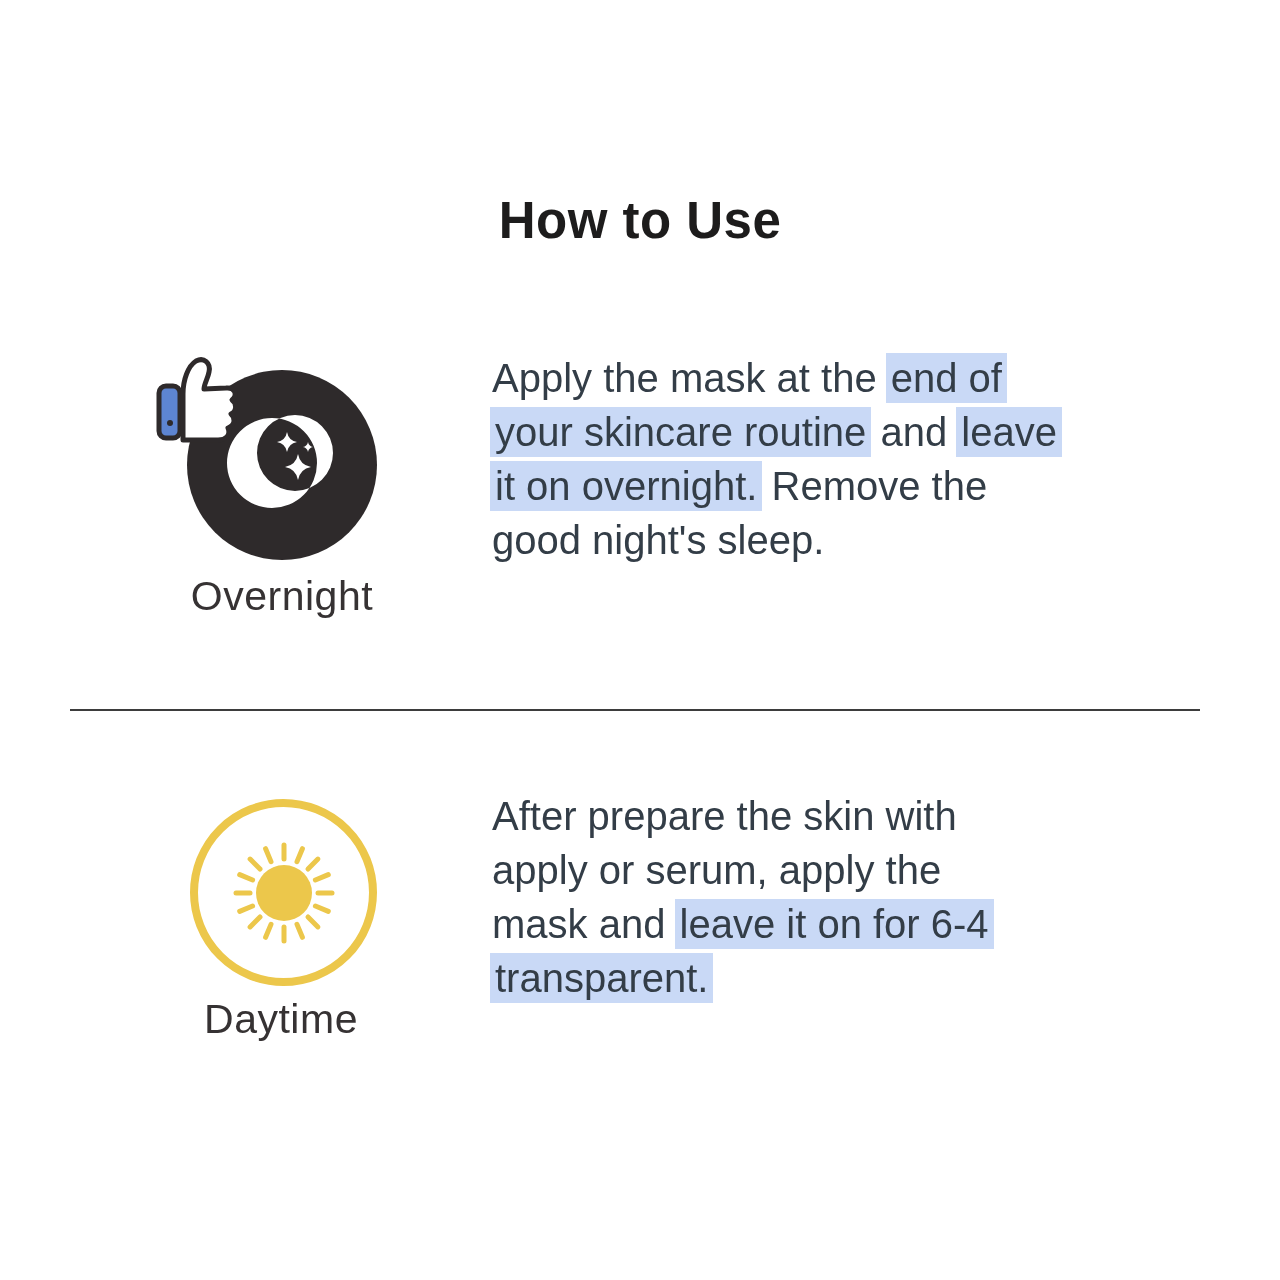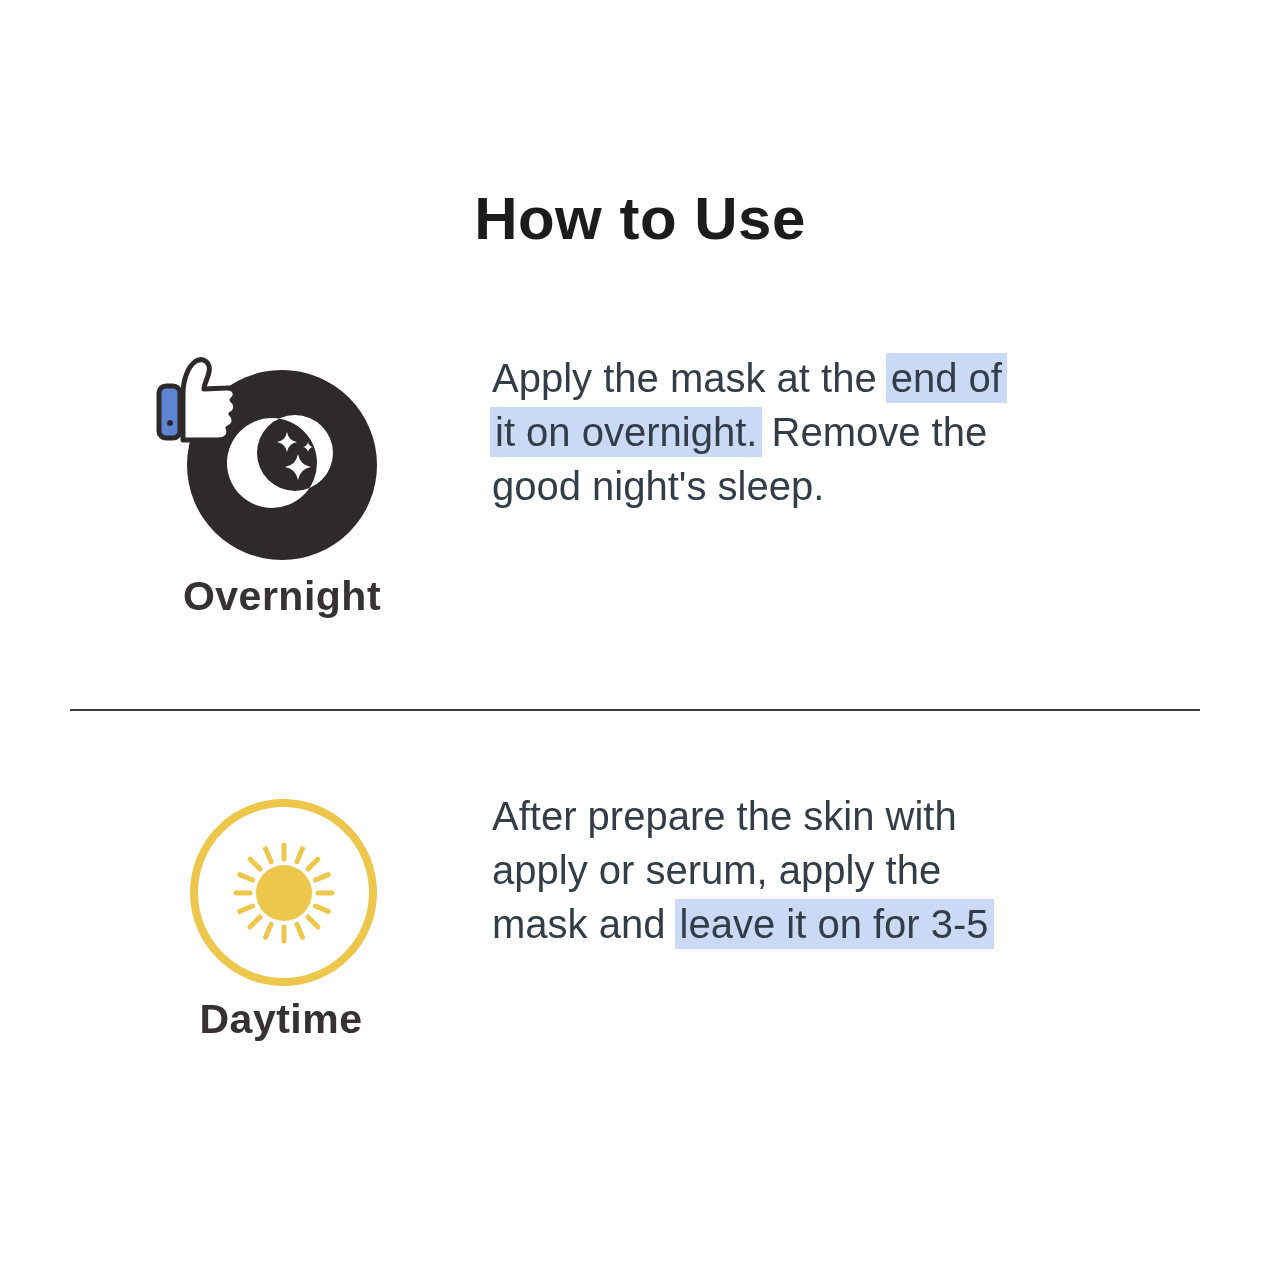--- a/index.html
+++ b/index.html
@@ -1,22 +1,22 @@
 <!DOCTYPE html>
 <html style="--title: #1d1c1c; --label: #363233; --body: #333d47; --hl: #c9d9f6; --dark: #2e2a2b; --blue: #5d85d2; --yellow: #ecc74b; --divider: #3d3d3d;"><head>
 <meta charset="utf-8">
 <style>
   html,body{margin:0;padding:0;background:#ffffff;}
   .canvas{position:relative;width:1280px;height:1280px;background:#fff;overflow:hidden;
           font-family:"Liberation Sans",sans-serif;}
-  .title{position:absolute;top:184px;left:0;right:0;margin:0;text-align:center;
-         font-size:60px;font-weight:700;letter-spacing:.5px;color:var(--title);}
+  .title{position:absolute;top:184px;left:0;right:0;margin:7px;text-align:center;
+         font-size:51px;font-weight:700;letter-spacing:.5px;color:var(--title);}
   .icon-svg{position:absolute;display:block;}
   .icon-overnight{left:150px;top:350px;}
-  .label{position:absolute;width:300px;text-align:center;font-weight:700;
+  .label{position:absolute;width:300px;text-align:center;font-weight:400;
          font-size:41px;letter-spacing:.5px;color:var(--label);}
   .label-overnight{left:132px;top:573px;}
   .label-daytime{left:131px;top:996px;}
   .para{position:absolute;left:492px;font-size:40px;color:var(--body);}
   .para-overnight{top:351px;}
   .para-daytime{top:789px;}
   .pline{height:54px;line-height:54px;white-space:nowrap;}
   .hl{background:var(--hl);padding:3px 5px;margin:0 -2px;}
   .divider{position:absolute;left:70px;top:709px;width:1130px;height:0;margin:0;
            border:none;border-top:2px solid var(--divider);}
@@ -46,20 +46,21 @@
     <path class="paper" d="M148 104 Q150 115 161 117 Q150 119 148 130 Q146 119 135 117 Q146 115 148 104 Z"></path>
     <g>
       <rect class="cuff outline" x="9" y="36" width="21" height="52" rx="7"></rect>
       <circle class="ink" cx="20" cy="73" r="3"></circle>
       <path class="hand outline" d="M33 90 L33 44 C33 30 38 16 46 11 C54 7 61 13 59 22 C58 28 54 34 54 39 L76 38 C85 37 88 45 82 50 C87 53 87 61 81 64 C86 68 85 75 78 78 C81 85 76 90 68 90 Z"></path>
     </g>
   </svg>
   <div class="label label-overnight">Overnight</div>
   <div class="para para-overnight">
       <div class="pline"><span>Apply the mask at the </span><span class="hl">end of</span></div>
+      <div class="pline"><span class="hl">your skincare routine</span><span> and </span><span class="hl">leave</span></div>
       <div class="pline"><span class="hl">it on overnight.</span><span> Remove the</span></div>
       <div class="pline"><span>good night's sleep.</span></div>
     </div>
 
   <hr class="divider">
 
   <div class="ring">
     <svg class="sun-svg" width="120" height="120" viewBox="0 0 120 120">
       <circle class="sunfill" cx="60" cy="60" r="28"></circle>
       <g>
@@ -79,16 +80,17 @@
           <line x1="73.0" y1="28.6" x2="78.4" y2="15.7" class="sunray"></line>
           <line x1="84.0" y1="36.0" x2="93.9" y2="26.1" class="sunray"></line>
           <line x1="91.4" y1="47.0" x2="104.3" y2="41.6" class="sunray"></line>
         </g>
     </svg>
   </div>
   <div class="label label-daytime">Daytime</div>
   <div class="para para-daytime">
       <div class="pline"><span>After prepare the skin with</span></div>
       <div class="pline"><span>apply or serum, apply the</span></div>
-      <div class="pline"><span>mask and </span><span class="hl">leave it on for 3-5</span></div>
+      <div class="pline"><span>mask and </span><span class="hl">leave it on for 6-4</span></div>
+      <div class="pline"><span class="hl">transparent.</span></div>
     </div>
 
 </div>
 
 </body></html>

